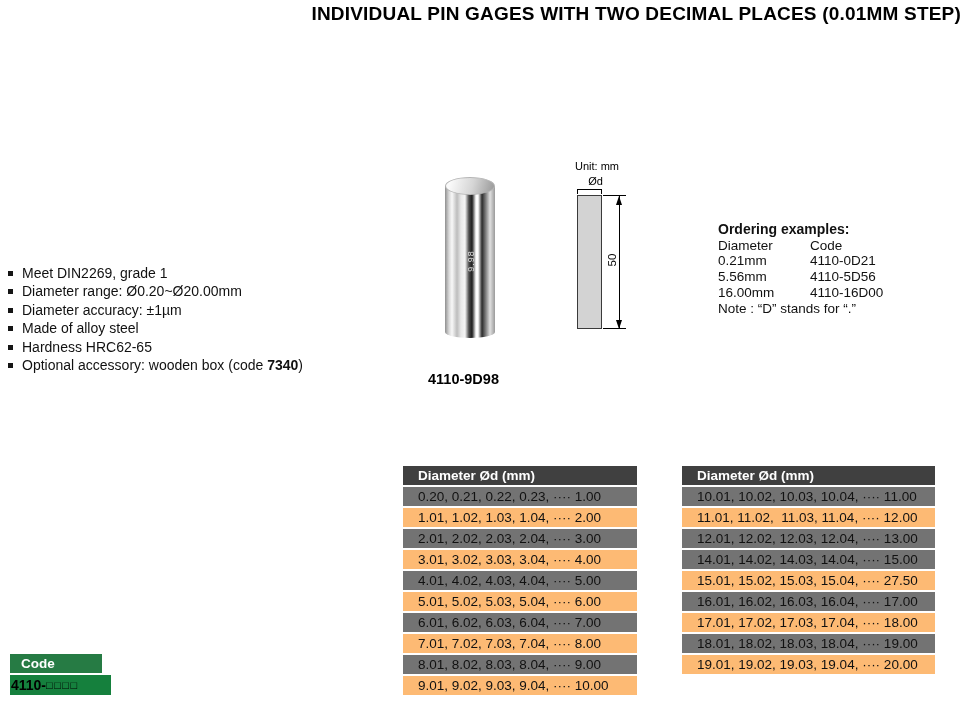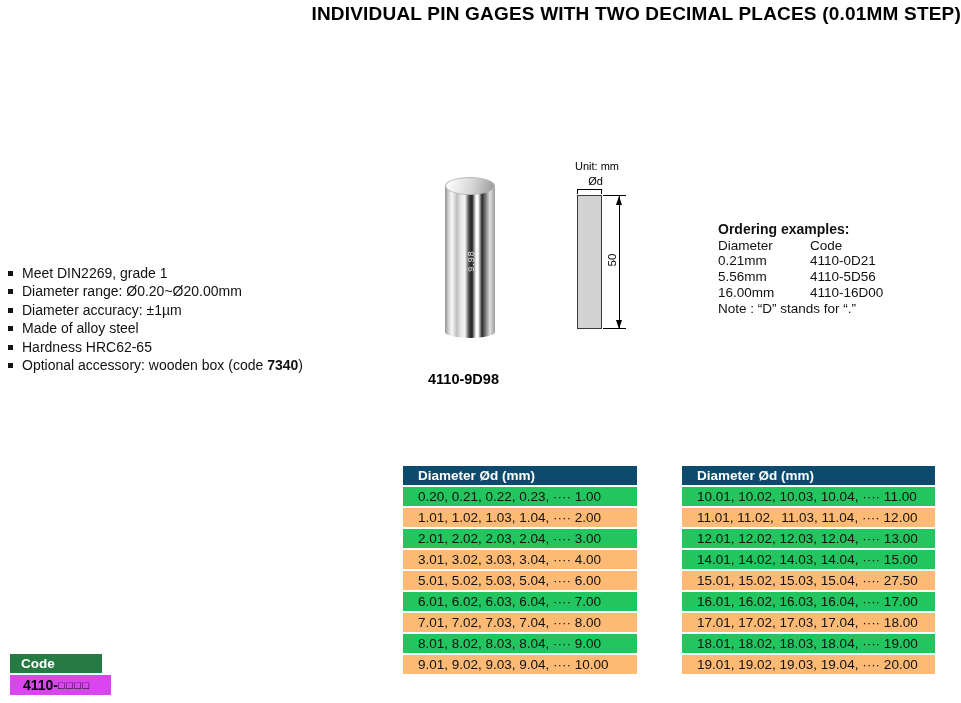--- a/index.html
+++ b/index.html
@@ -65,34 +65,34 @@
   .ord-title{font-weight:bold;font-size:14px;}
   .ord-row{display:flex;}
   .ord-c1{width:92px;}
 
   
   .dtable{top:466px;}
   .dtable-left{left:403px;width:234px;}
   .dtable-right{left:682px;width:253px;}
   .thead{
     height:19px;line-height:19px;margin-bottom:2px;padding-left:15px;
-    background:#0c4a6e;color:#fff;font-weight:bold;font-size:13.5px;
+    background:#404040;color:#fff;font-weight:bold;font-size:13.5px;
   }
   .trow{
     height:19px;line-height:19.5px;margin-bottom:2px;padding-left:15px;
     font-size:13.5px;color:#111;white-space:pre;
   }
-  .trow.dark{background:#22c55e;}
+  .trow.dark{background:#737373;}
   .trow.light{background:#fdba74;}
 
   
   .code-head{left:10px;top:654px;width:92px;height:19px;line-height:19px;box-sizing:border-box;
              padding-left:11px;background:#267B44;color:#fff;font-weight:bold;font-size:13.5px;}
   .code-val{left:10px;top:675px;width:101px;height:20px;line-height:20px;box-sizing:border-box;
-            padding-left:13px;background:#d946ef;font-size:14px;font-weight:bold;color:#000;}
+            padding-left:1px;background:#15803d;font-size:14px;font-weight:bold;color:#000;}
   .code-boxes{font-size:11px;font-weight:600;letter-spacing:1.5px;position:relative;top:-1px;}
 </style>
 </head>
 <body>
 
 <div class="abs page-title">INDIVIDUAL PIN GAGES WITH TWO DECIMAL PLACES (0.01MM STEP)</div>
 
 <div class="abs features">
   <div class="feature-row"><span class="bullet"></span><span>Meet DIN2269, grade 1</span></div>
   <div class="feature-row"><span class="bullet"></span><span>Diameter range: Ø0.20~Ø20.00mm</span></div>
@@ -140,20 +140,21 @@
   </div>
   <div>Note : “D” stands for “.”</div>
 </div>
 
 <div class="abs dtable dtable-left">
   <div class="thead">Diameter Ød (mm)</div>
   <div class="trow dark">0.20, 0.21, 0.22, 0.23, ···· 1.00</div>
   <div class="trow light">1.01, 1.02, 1.03, 1.04, ···· 2.00</div>
   <div class="trow dark">2.01, 2.02, 2.03, 2.04, ···· 3.00</div>
   <div class="trow light">3.01, 3.02, 3.03, 3.04, ···· 4.00</div>
+  <div class="trow dark">4.01, 4.02, 4.03, 4.04, ···· 5.00</div>
   <div class="trow light">5.01, 5.02, 5.03, 5.04, ···· 6.00</div>
   <div class="trow dark">6.01, 6.02, 6.03, 6.04, ···· 7.00</div>
   <div class="trow light">7.01, 7.02, 7.03, 7.04, ···· 8.00</div>
   <div class="trow dark">8.01, 8.02, 8.03, 8.04, ···· 9.00</div>
   <div class="trow light">9.01, 9.02, 9.03, 9.04, ···· 10.00</div>
 </div>
 
 <div class="abs dtable dtable-right">
   <div class="thead">Diameter Ød (mm)</div>
   <div class="trow dark">10.01, 10.02, 10.03, 10.04, ···· 11.00</div>

